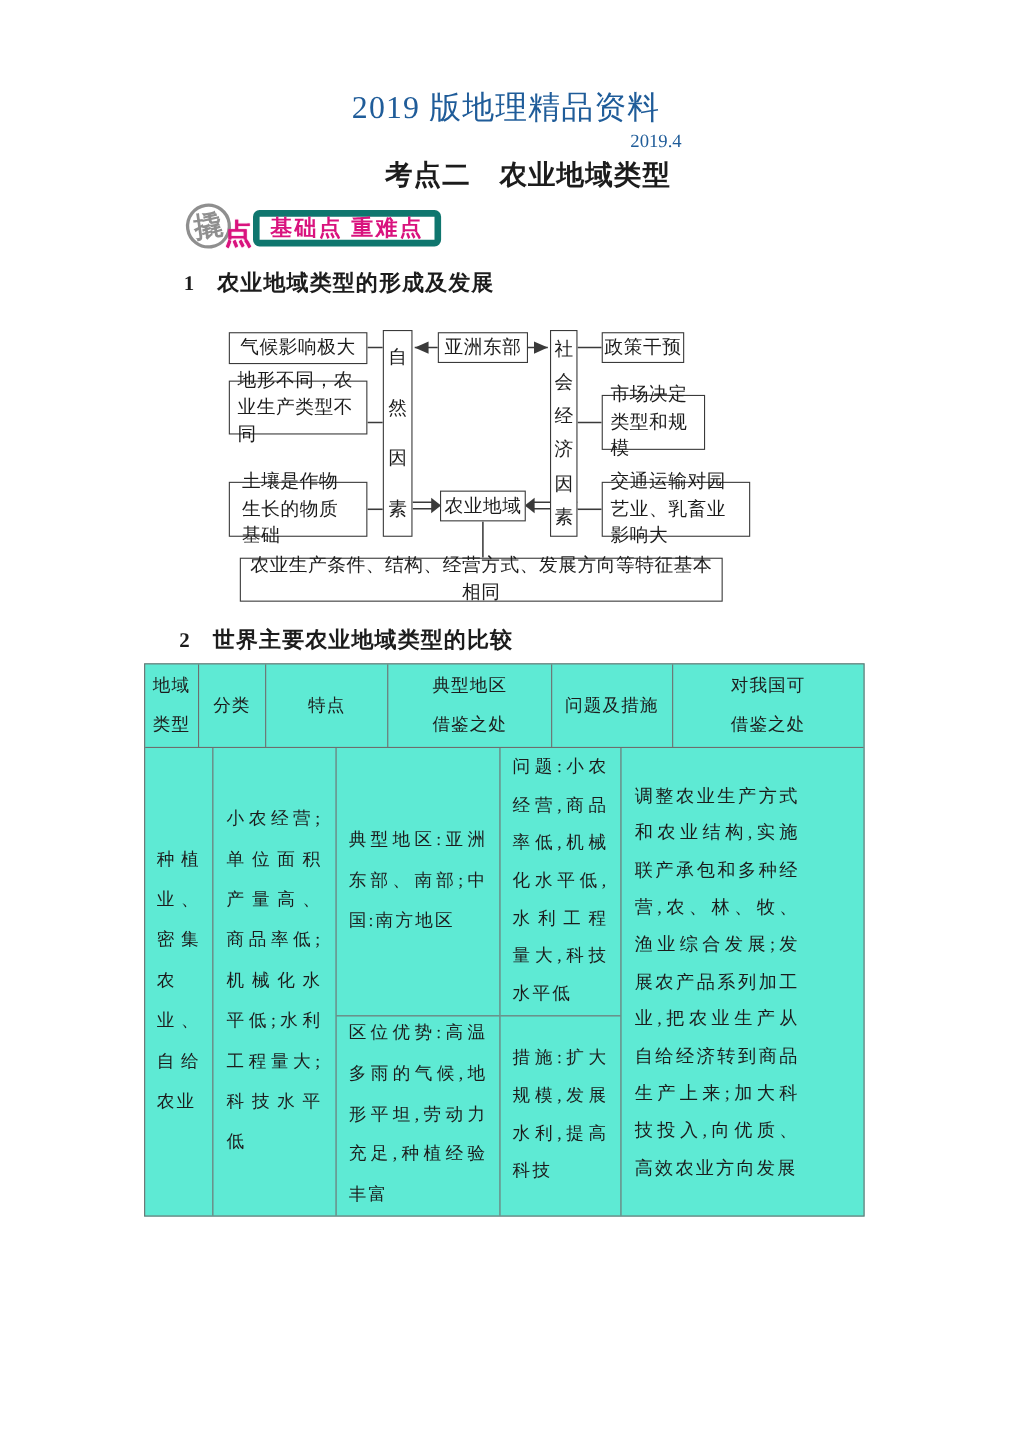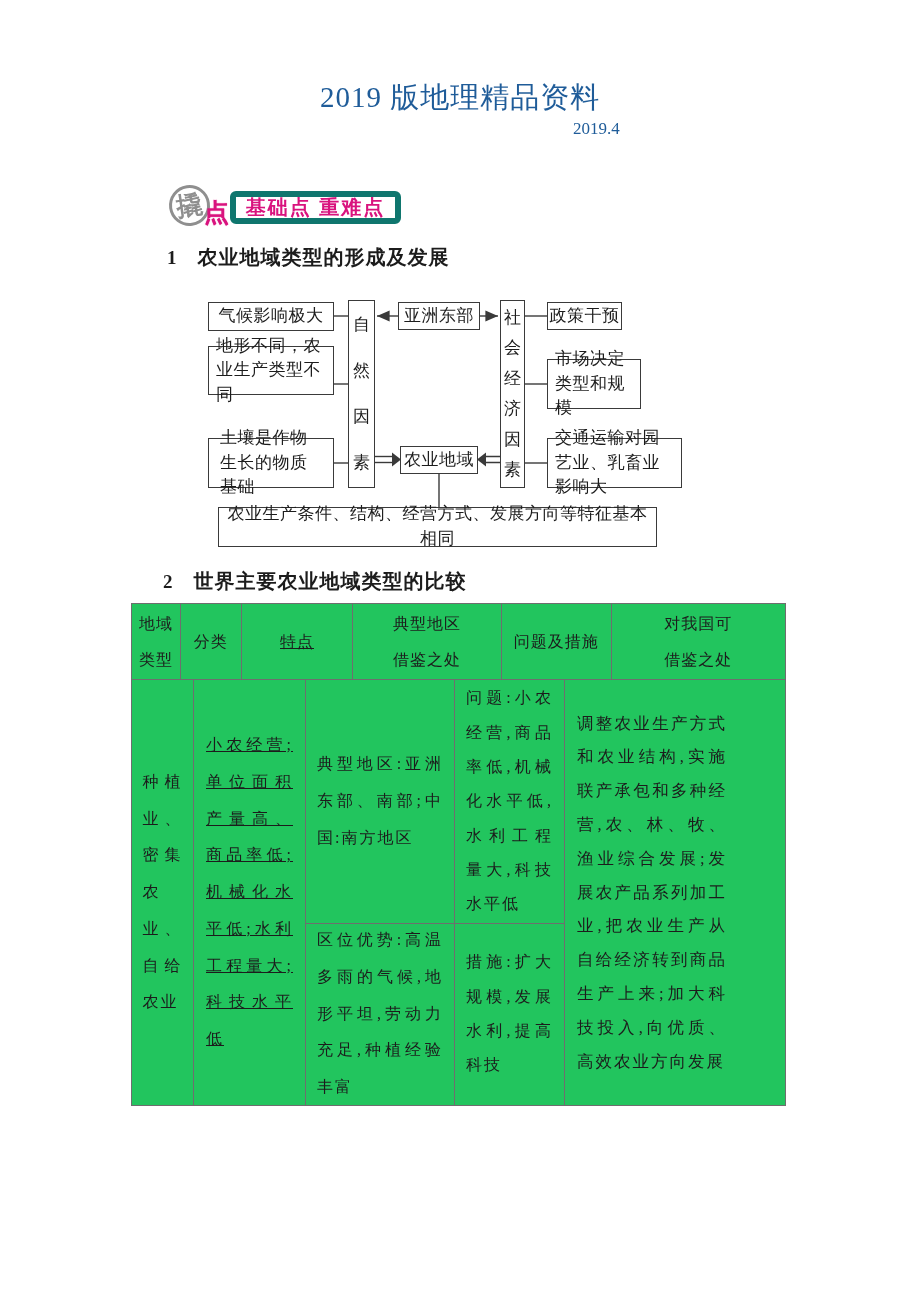--- a/index.html
+++ b/index.html
@@ -44,29 +44,29 @@
   .fc{position:absolute;border:1.4px solid #3a3a3a;background:#fff;box-sizing:border-box;
       display:flex;align-items:center;justify-content:center;
       font-size:17px;line-height:1.45;letter-spacing:0.5px;}
   .fc.left-al{justify-content:flex-start;text-align:left;padding:0 7px;}
   .vt{width:1.1em;margin:0 auto;word-break:break-all;text-align:center;letter-spacing:0;}
   .vt-4{line-height:46px;}
   .vt-6{line-height:30.5px;}
 
   
   .cmp-table{position:absolute;left:131px;top:603px;width:655px;border:1px solid #6e6e6e;
-             box-sizing:border-box;background:#22c55e;}
+             box-sizing:border-box;background:#5eead4;}
   .t-row{display:flex;}
   .t-cell{box-sizing:border-box;border-left:1px solid #6e6e6e;
           display:flex;flex-direction:column;align-items:center;justify-content:center;
           font-size:16px;}
   .t-cell:first-child{border-left:none;}
   .t-head .t-cell{height:76px;border-bottom:1px solid #6e6e6e;line-height:2.2;
                   letter-spacing:1px;text-align:center;}
-  .c1{width:48px;} .c2{width:61px;} .c3{width:112px;text-decoration:underline;}
+  .c1{width:48px;} .c2{width:61px;} .c3{width:112px;}
   .c4{width:149px;} .c5{width:110px;} .c6{width:175px;}
   .t-body .t-cell{height:425px;}
   .cell-text{width:100%;box-sizing:border-box;text-align:justify;text-align-last:left;
              text-justify:inter-character;letter-spacing:2px;}
   .c3 .cell-text{padding:0 12px;line-height:2.3;}
   .c6 .cell-text{padding:0 12px;line-height:2.05;font-size:16.5px;}
   .c2 .cell-text{width:40px;padding:0;line-height:2.3;word-break:break-all;}
   .v-chars{width:1.1em;word-break:break-all;text-align:center;line-height:38px;
            font-size:17px;letter-spacing:0;}
   .split{padding:0;justify-content:flex-start;}
@@ -76,20 +76,21 @@
   .c4 .cell-text{padding:0 11px;line-height:2.3;}
   .c5 .cell-text{padding:0 11px;line-height:2.15;}
 </style>
 </head>
 <body>
 
 <div class="page">
 
   <div class="doc-title">2019 版地理精品资料</div>
   <div class="doc-date">2019.4</div>
+  <div class="topic-heading">考点二　农业地域类型</div>
 
   <div class="badge-circle">
     <span>撬</span>
   </div>
   <div class="badge-dot">点</div>
   <div class="badge-pill">基础点 重难点</div>
 
   <div class="sec-heading sec-1">
     <span class="sec-num">1</span><span>农业地域类型的形成及发展</span>
   </div>

